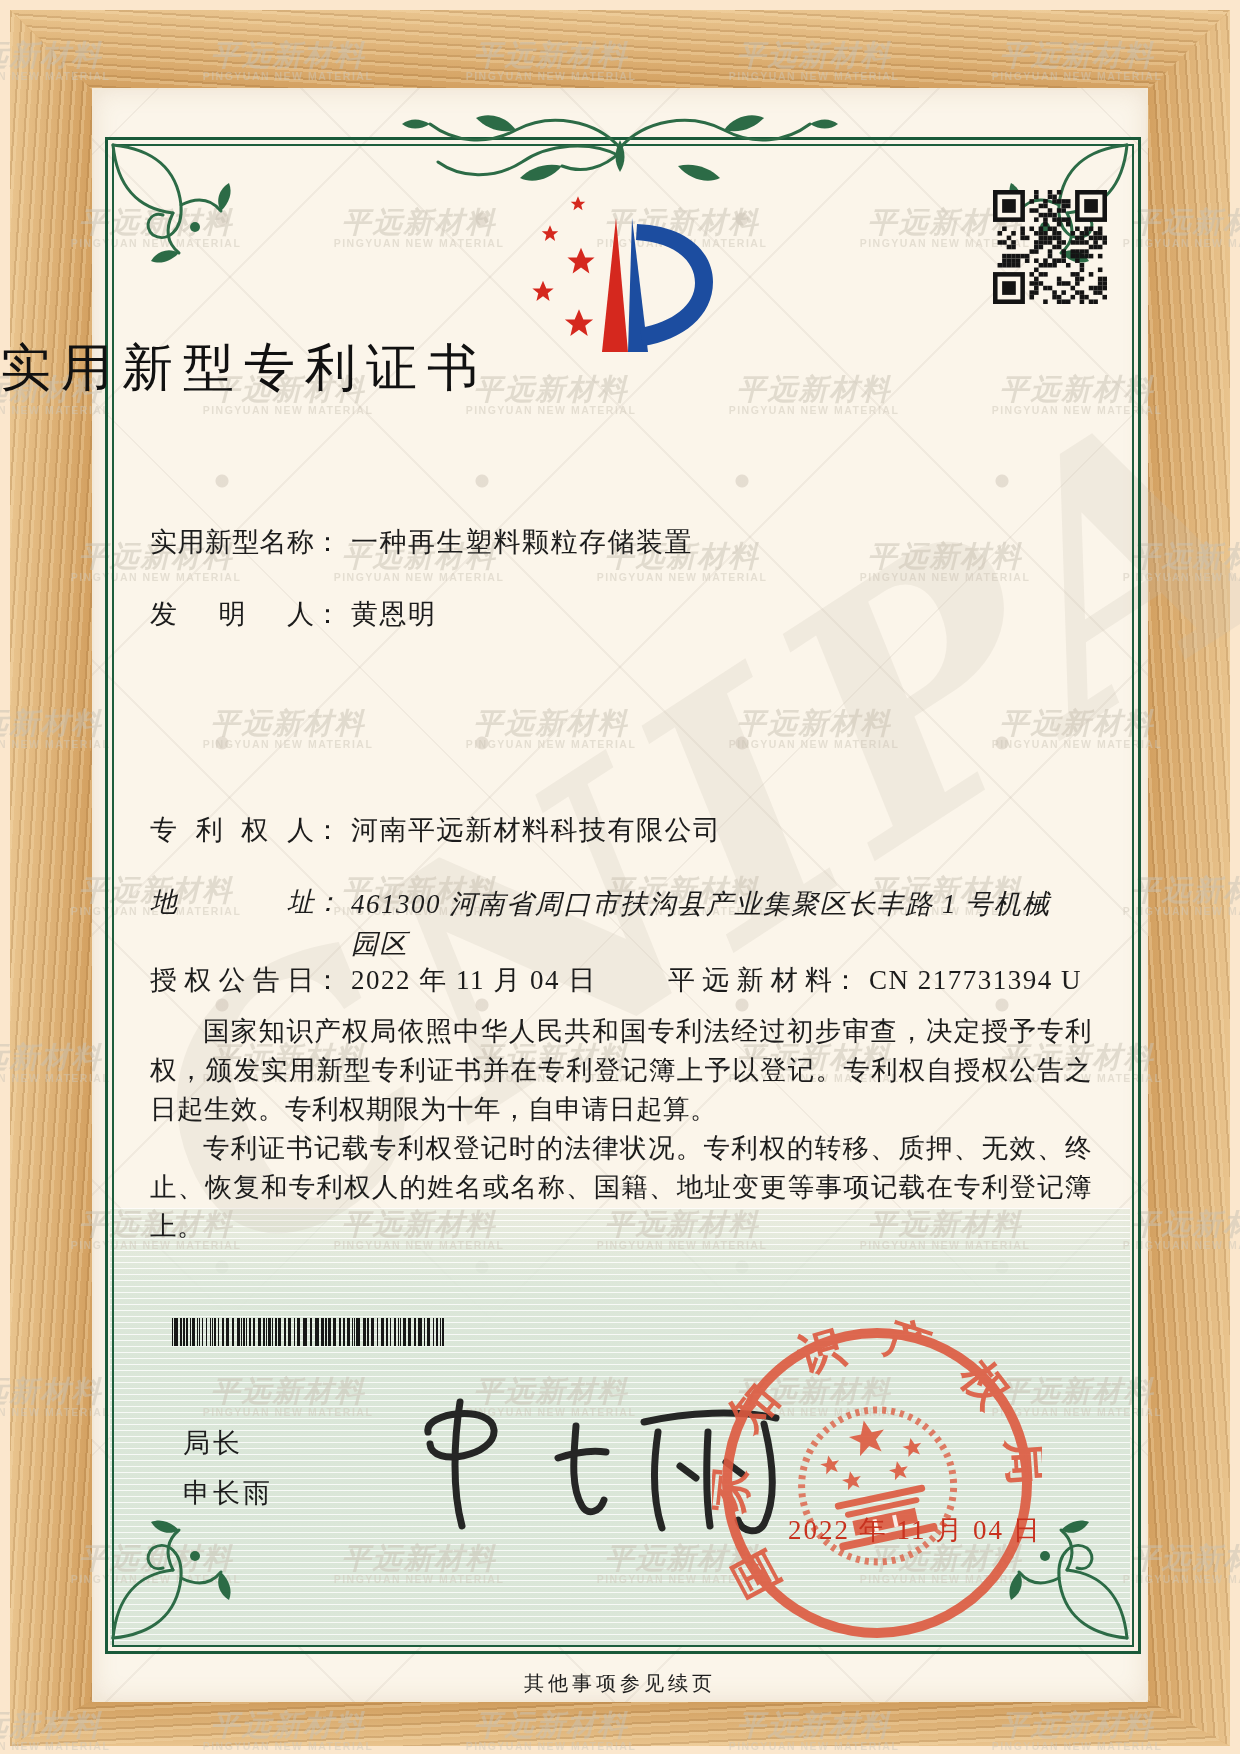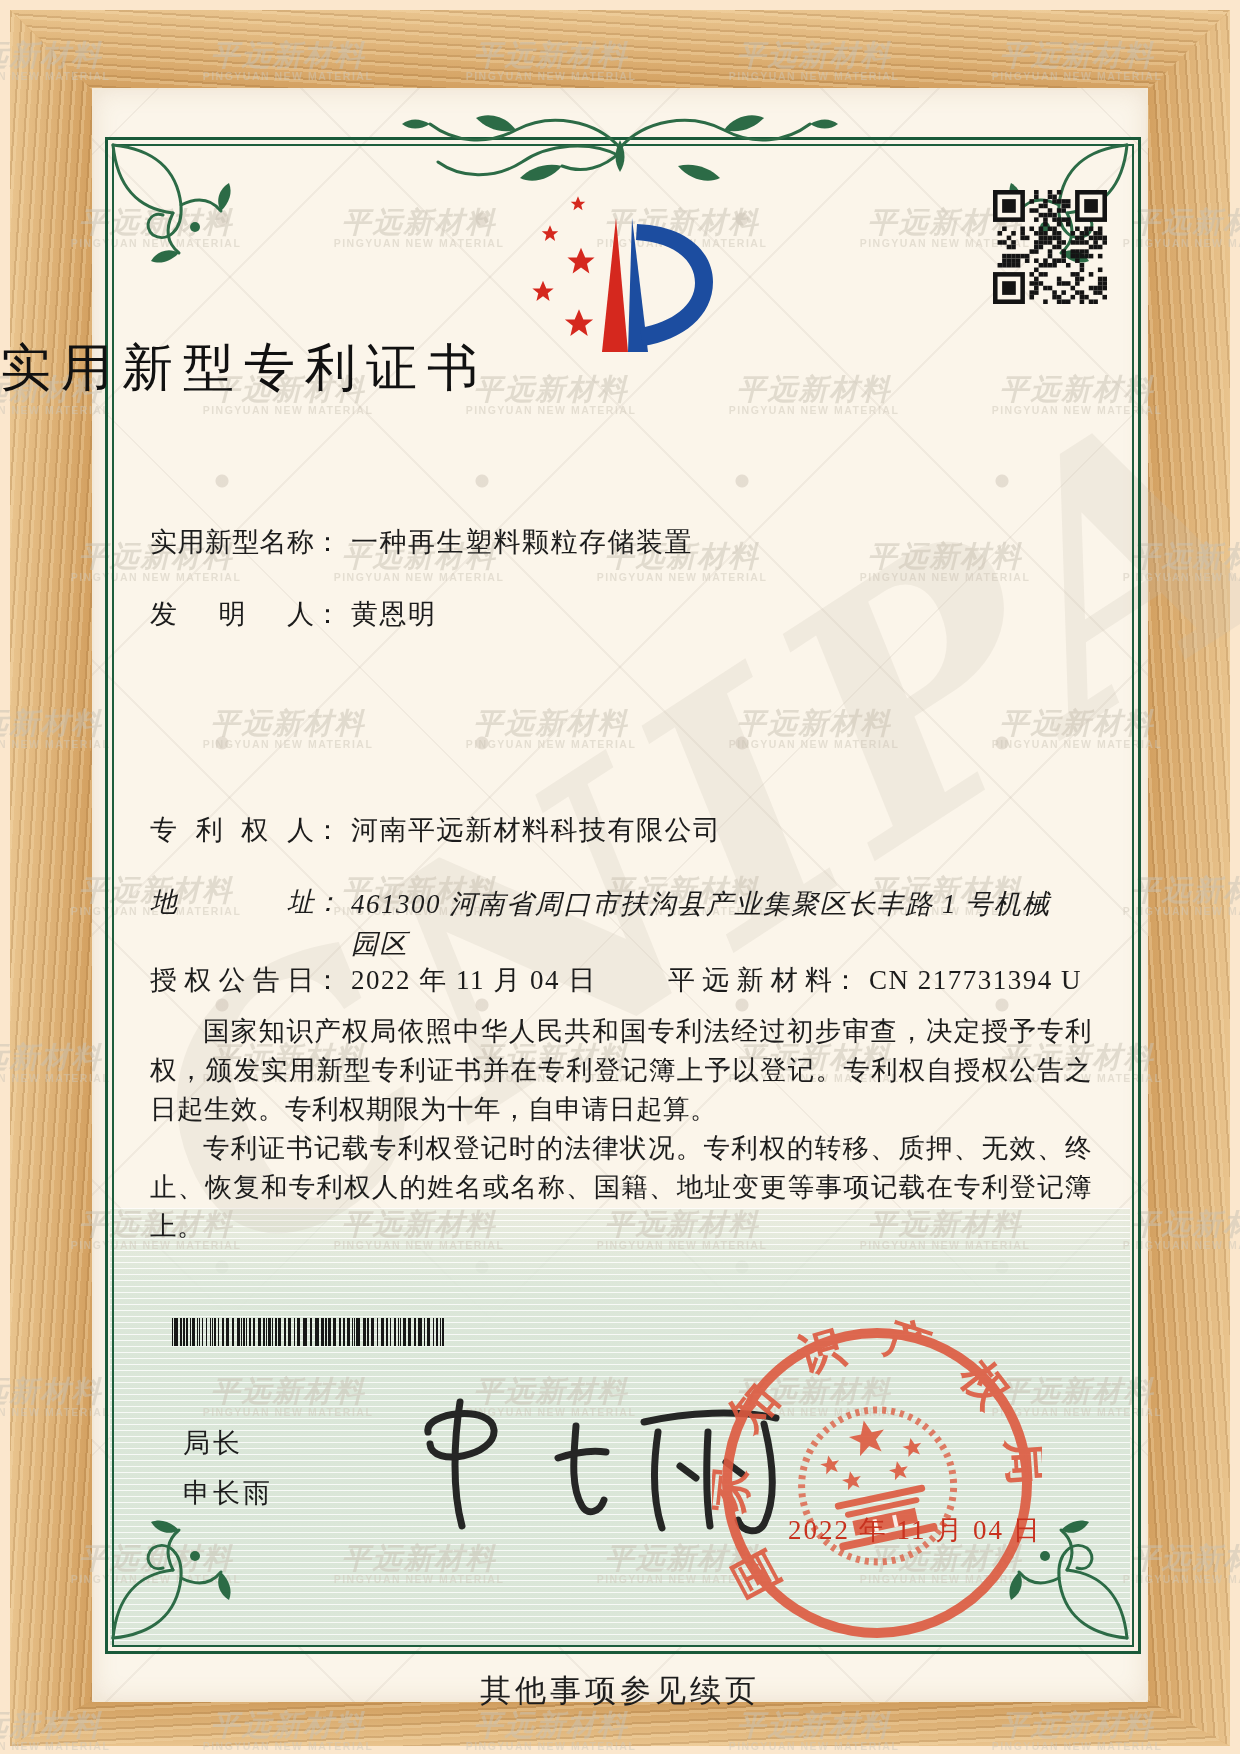--- a/index.html
+++ b/index.html
@@ -65,21 +65,21 @@
   .para{position:absolute;left:150px;width:942px;font-size:26.5px;line-height:39px;text-align:justify;
     letter-spacing:.5px;text-indent:2em;margin:0;font-family:"Liberation Serif","DejaVu Serif",serif;}
 
   .barcode{position:absolute;left:172px;top:1318px;}
   .signer{position:absolute;left:183px;top:1418px;font-family:"Liberation Sans","DejaVu Sans",sans-serif;
     font-size:27px;color:#1d1d1d;line-height:50px;letter-spacing:3px;}
   .signature{position:absolute;left:408px;top:1388px;}
   .seal{position:absolute;left:712px;top:1318px;z-index:6;}
   .seal-date{position:absolute;left:788px;top:1512px;z-index:7;font-size:27px;color:#c8321f;letter-spacing:2px;white-space:nowrap;}
   .page-no{position:absolute;left:0;width:100%;top:1600px;text-align:center;font-size:23px;letter-spacing:2px;color:#222;}
-  .footer-note{position:absolute;left:0;width:100%;top:1670px;text-align:center;font-size:31px;letter-spacing:4px;color:#1d1d1d;}
+  .footer-note{position:absolute;left:0;width:100%;top:1670px;text-align:center;font-size:20px;letter-spacing:4px;color:#1d1d1d;}
 </style>
 </head>
 <body>
 
 <div class="stage">
 
   <div class="wood top"></div>
   <div class="wood bottom"></div>
   <div class="wood left"></div>
   <div class="wood right"></div>

